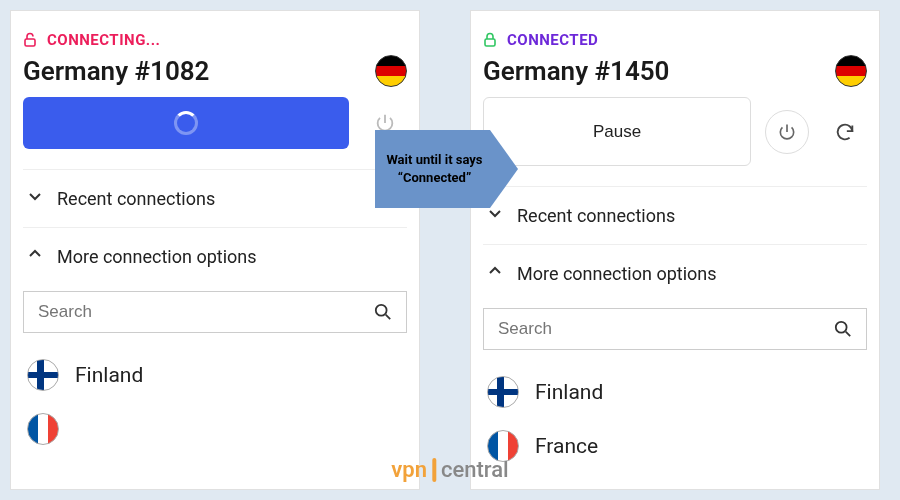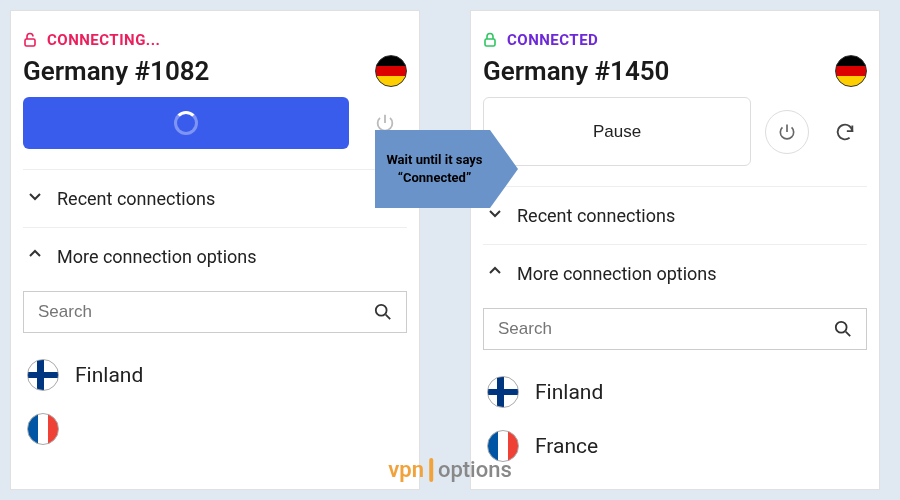--- a/index.html
+++ b/index.html
@@ -255,14 +255,14 @@
 <div class="annotation">
   <div class="arrow-body">
     <span>Wait until it says “Connected”</span>
     <div class="arrow-head"></div>
   </div>
 </div>
 
 <div class="watermark">
   <span class="wm-vpn">vpn</span>
   <span class="wm-sep"></span>
-  <span class="wm-central">options</span>
+  <span class="wm-central">central</span>
 </div>
 
 </body></html>

